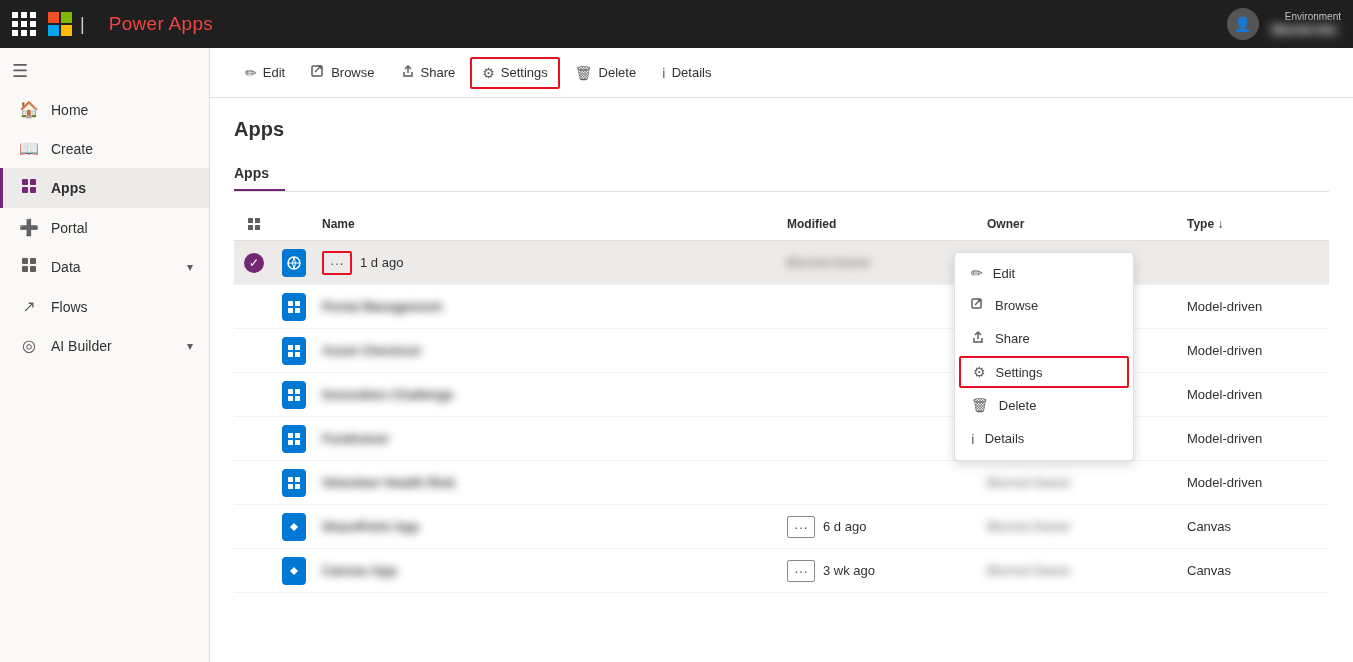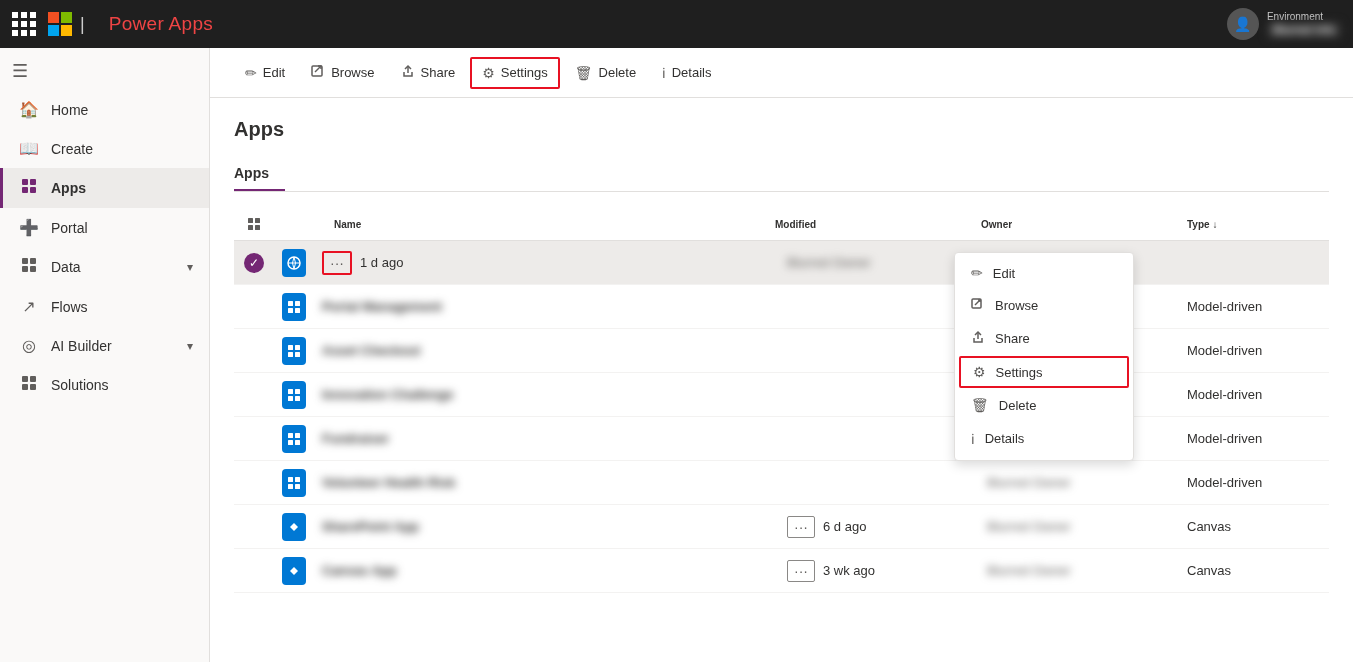--- a/index.html
+++ b/index.html
@@ -49,21 +49,21 @@
     }
     .top-nav-right {
       margin-left: auto;
       display: flex;
       align-items: center;
       gap: 8px;
     }
     .env-badge {
       display: flex;
       flex-direction: column;
-      align-items: flex-start;
+      align-items: flex-end;
     }
     .env-label {
       font-size: 10px;
       color: #ccc;
     }
     .env-value {
       font-size: 12px;
       color: white;
       max-width: 120px;
       overflow: hidden;
@@ -196,24 +196,23 @@
     }
 
     
     .table-container { width: 100%; }
     .table-header {
       display: grid;
       grid-template-columns: 40px 40px 1fr 200px 200px 150px;
       align-items: center;
       padding: 8px 0;
       border-bottom: 1px solid #e1dfdd;
-      font-size: 10px;
+      font-size: 12px;
       font-weight: 600;
       color: #323130;
-      gap: 6px;
     }
     .table-row {
       display: grid;
       grid-template-columns: 40px 40px 1fr 200px 200px 150px;
       align-items: center;
       padding: 4px 0;
       border-bottom: 1px solid #f3f2f1;
       font-size: 13px;
       color: #323130;
       cursor: pointer;
@@ -375,31 +374,20 @@
     <span class="sidebar-chevron">▾</span>
   </div>
   <div class="sidebar-item">
     <span class="icon">↗</span>
     <span>Flows</span>
   </div>
   <div class="sidebar-item">
     <span class="icon">◎</span>
     <span>AI Builder</span>
     <span class="sidebar-chevron">▾</span>
-  </div>
-  <div class="sidebar-item">
-    <span class="icon">
-      <svg width="16" height="16" viewBox="0 0 16 16" fill="none">
-        <rect x="1" y="1" width="6" height="6" rx="1" fill="#605e5c"></rect>
-        <rect x="9" y="1" width="6" height="6" rx="1" fill="#605e5c"></rect>
-        <rect x="1" y="9" width="6" height="6" rx="1" fill="#605e5c"></rect>
-        <rect x="9" y="9" width="6" height="6" rx="1" fill="#605e5c"></rect>
-      </svg>
-    </span>
-    <span>Solutions</span>
   </div>
 </div>
 
 <div class="main">
 
   <div class="toolbar">
     <button class="toolbar-btn">
       <span class="btn-icon">✏</span>
       <span>Edit</span>
     </button>

